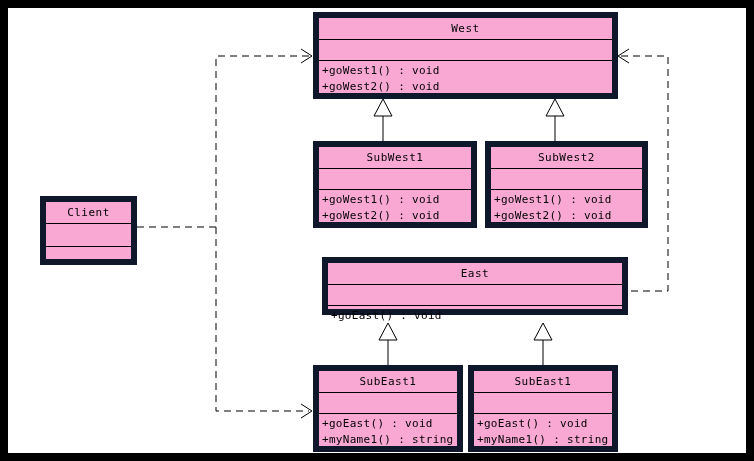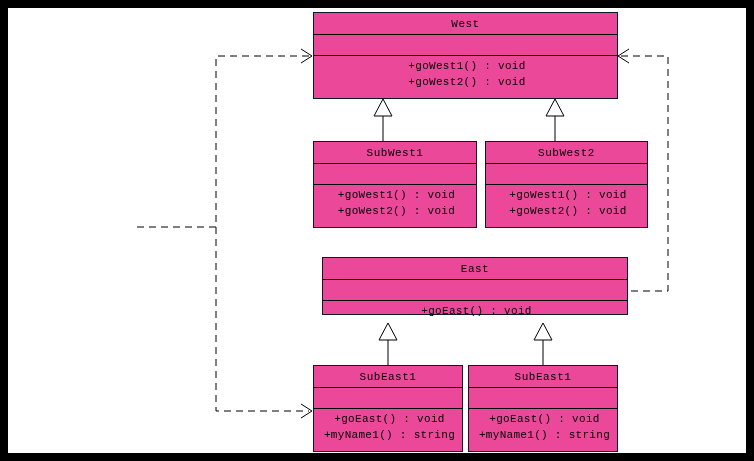--- a/index.html
+++ b/index.html
@@ -22,23 +22,22 @@
     top: 8px;
     width: 738px;
     height: 445px;
     background: #ffffff;
     overflow: hidden;
   }
   
   .uml-class {
     position: absolute;
     box-sizing: border-box;
-    border: 1px solid #0f172a;
-    background: #ec4899;
-    font-family: Liberation Mono, monospace;
+    border: 6px solid #0f172a;
+    background: #f9a8d4;
   }
   .uml-compartment {
     box-sizing: border-box;
     border-bottom: 1px solid #000000;
     overflow: hidden;
     white-space: nowrap;
   }
   .uml-compartment:last-child {
     border-bottom: none;
   }
@@ -49,21 +48,20 @@
     height: 22px;
     color: #000000;
     letter-spacing: 0.5px;
   }
   .cmp-attrs {
     height: 21px;
   }
   .cmp-ops {
     padding-left: 3px;
     padding-top: 2px;
-    text-align: center;
   }
   .op-line {
     font-size: 11px;
     line-height: 16px;
     height: 16px;
     color: #000000;
     white-space: nowrap;
     letter-spacing: 0.3px;
   }
   
@@ -161,20 +159,25 @@
 
     <div class="uml-class" style="left:477px; top:133px; width:163px; height:87px;">
       <div class="uml-compartment cmp-name">SubWest2</div>
       <div class="uml-compartment cmp-attrs"></div>
       <div class="uml-compartment cmp-ops">
         <div class="op-line">+goWest1() : void</div>
         <div class="op-line">+goWest2() : void</div>
       </div>
     </div>
 
+    <div class="uml-class" style="left:32px; top:188px; width:97px; height:69px;">
+      <div class="uml-compartment cmp-name">Client</div>
+      <div class="uml-compartment" style="height:23px;"></div>
+      <div class="uml-compartment" style="height:22px;"></div>
+    </div>
 
     <div class="uml-class" style="left:314px; top:249px; width:306px; height:58px;">
       <div class="uml-compartment cmp-name">East</div>
       <div class="uml-compartment cmp-attrs"></div>
       <div class="uml-compartment cmp-ops">
         <div class="op-line">+goEast() : void</div>
       </div>
     </div>
 
     <div class="uml-class" style="left:305px; top:357px; width:150px; height:87px;">

